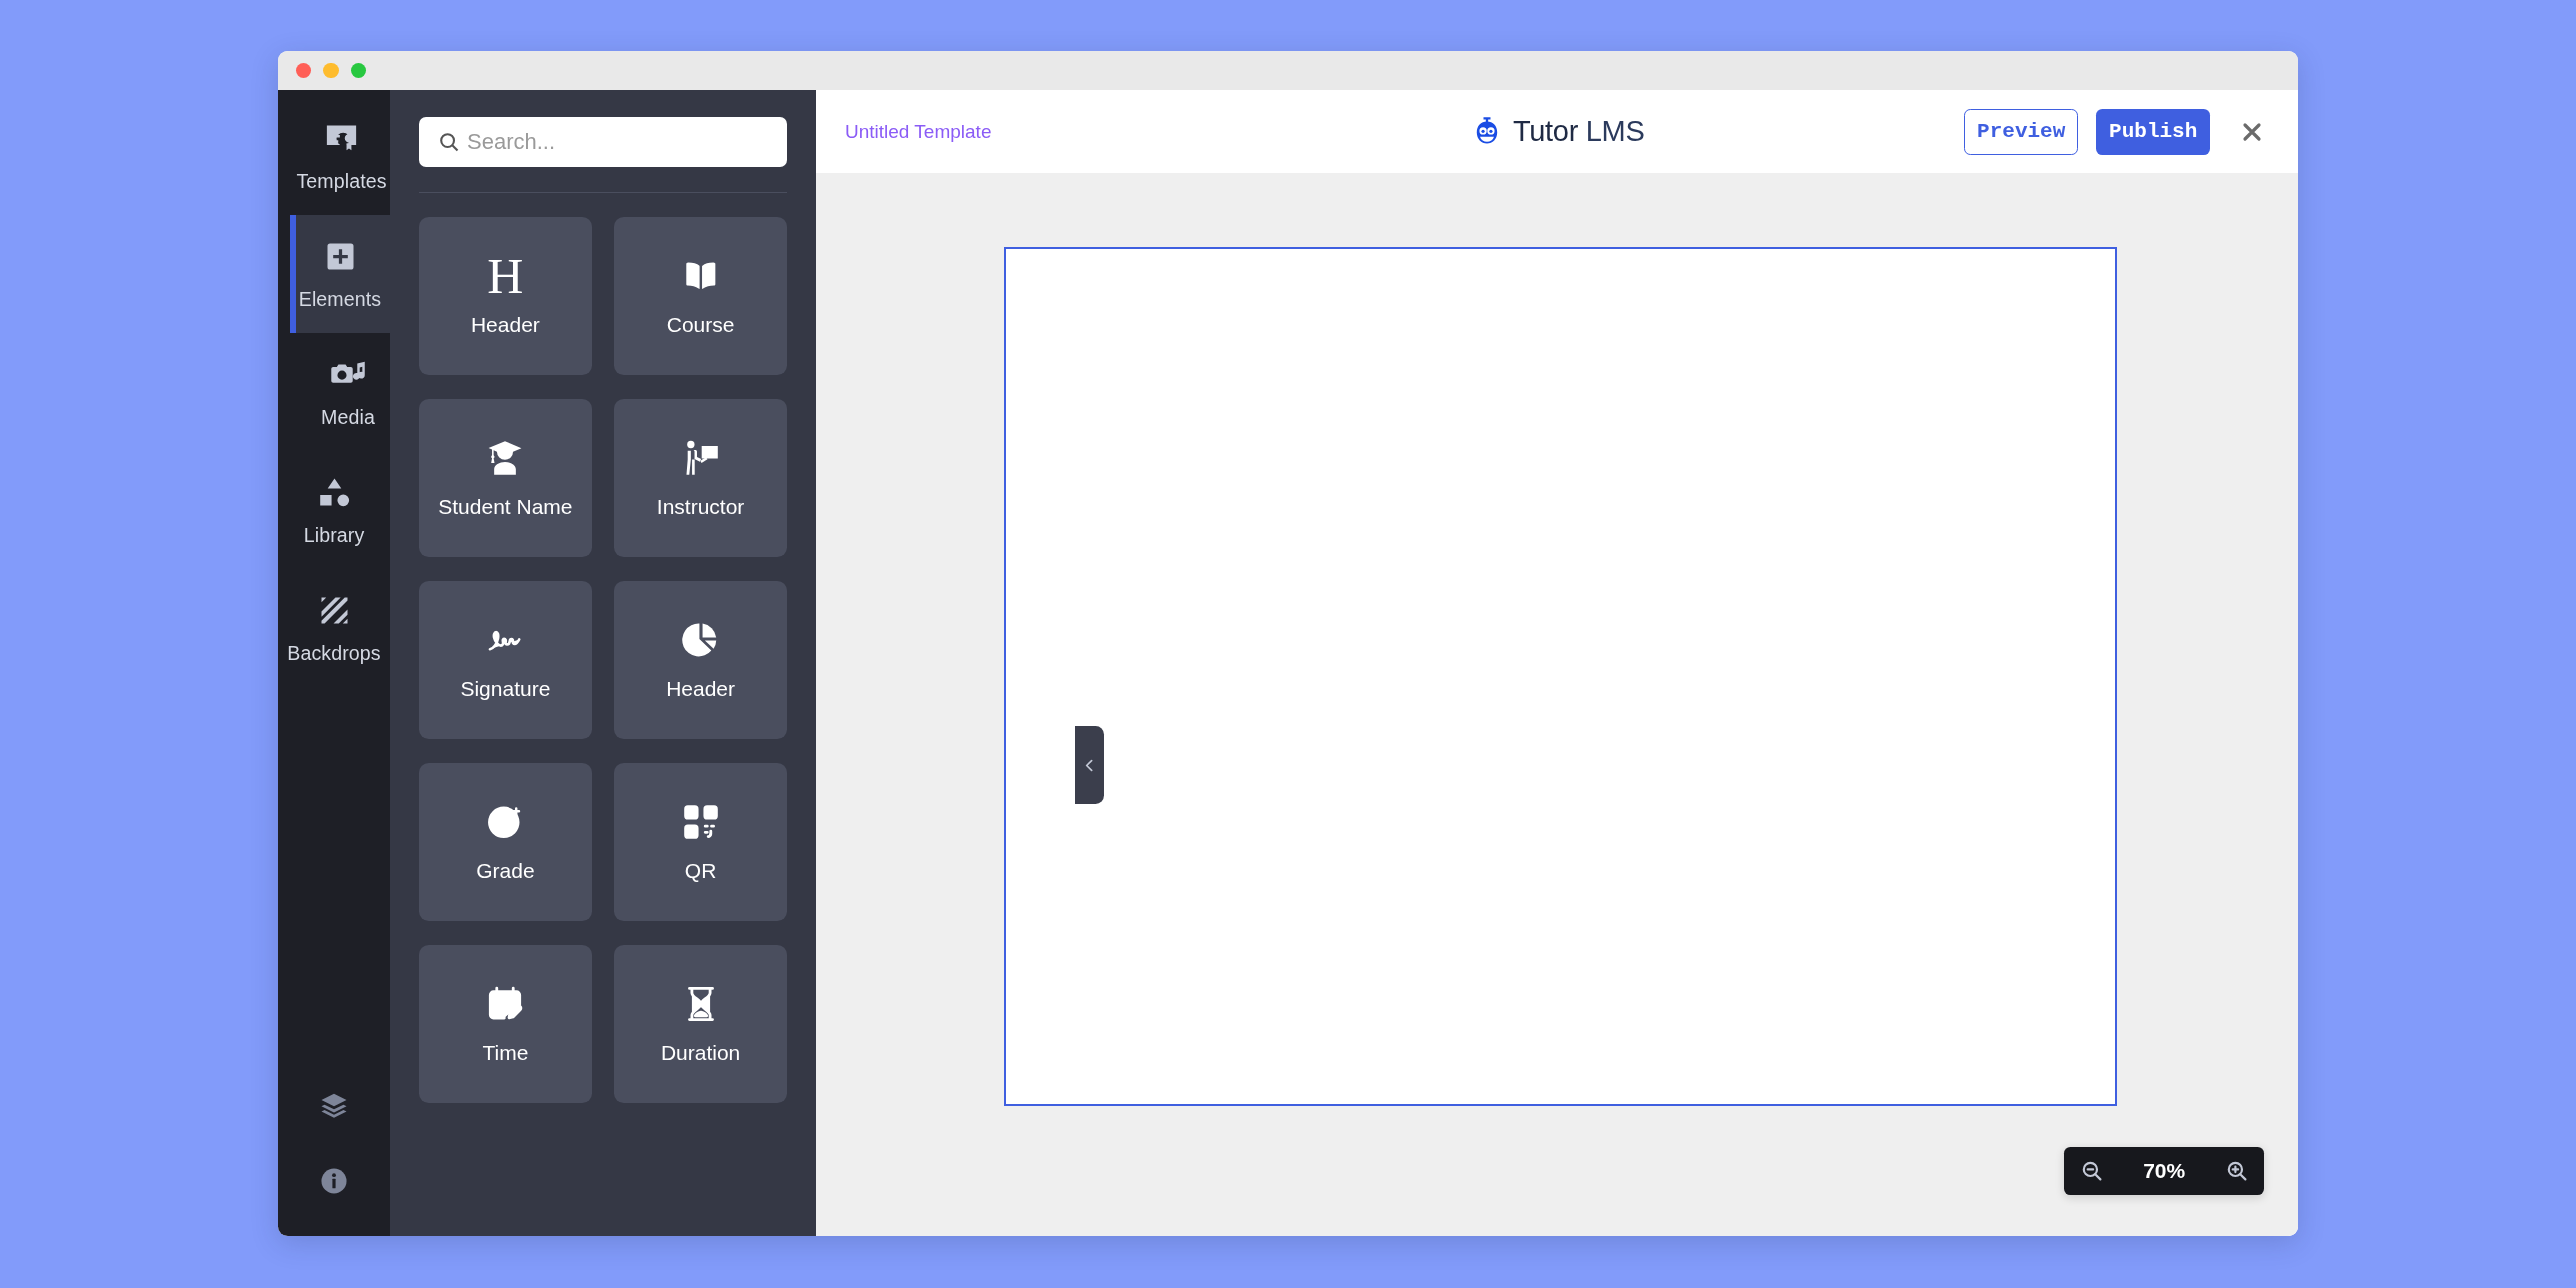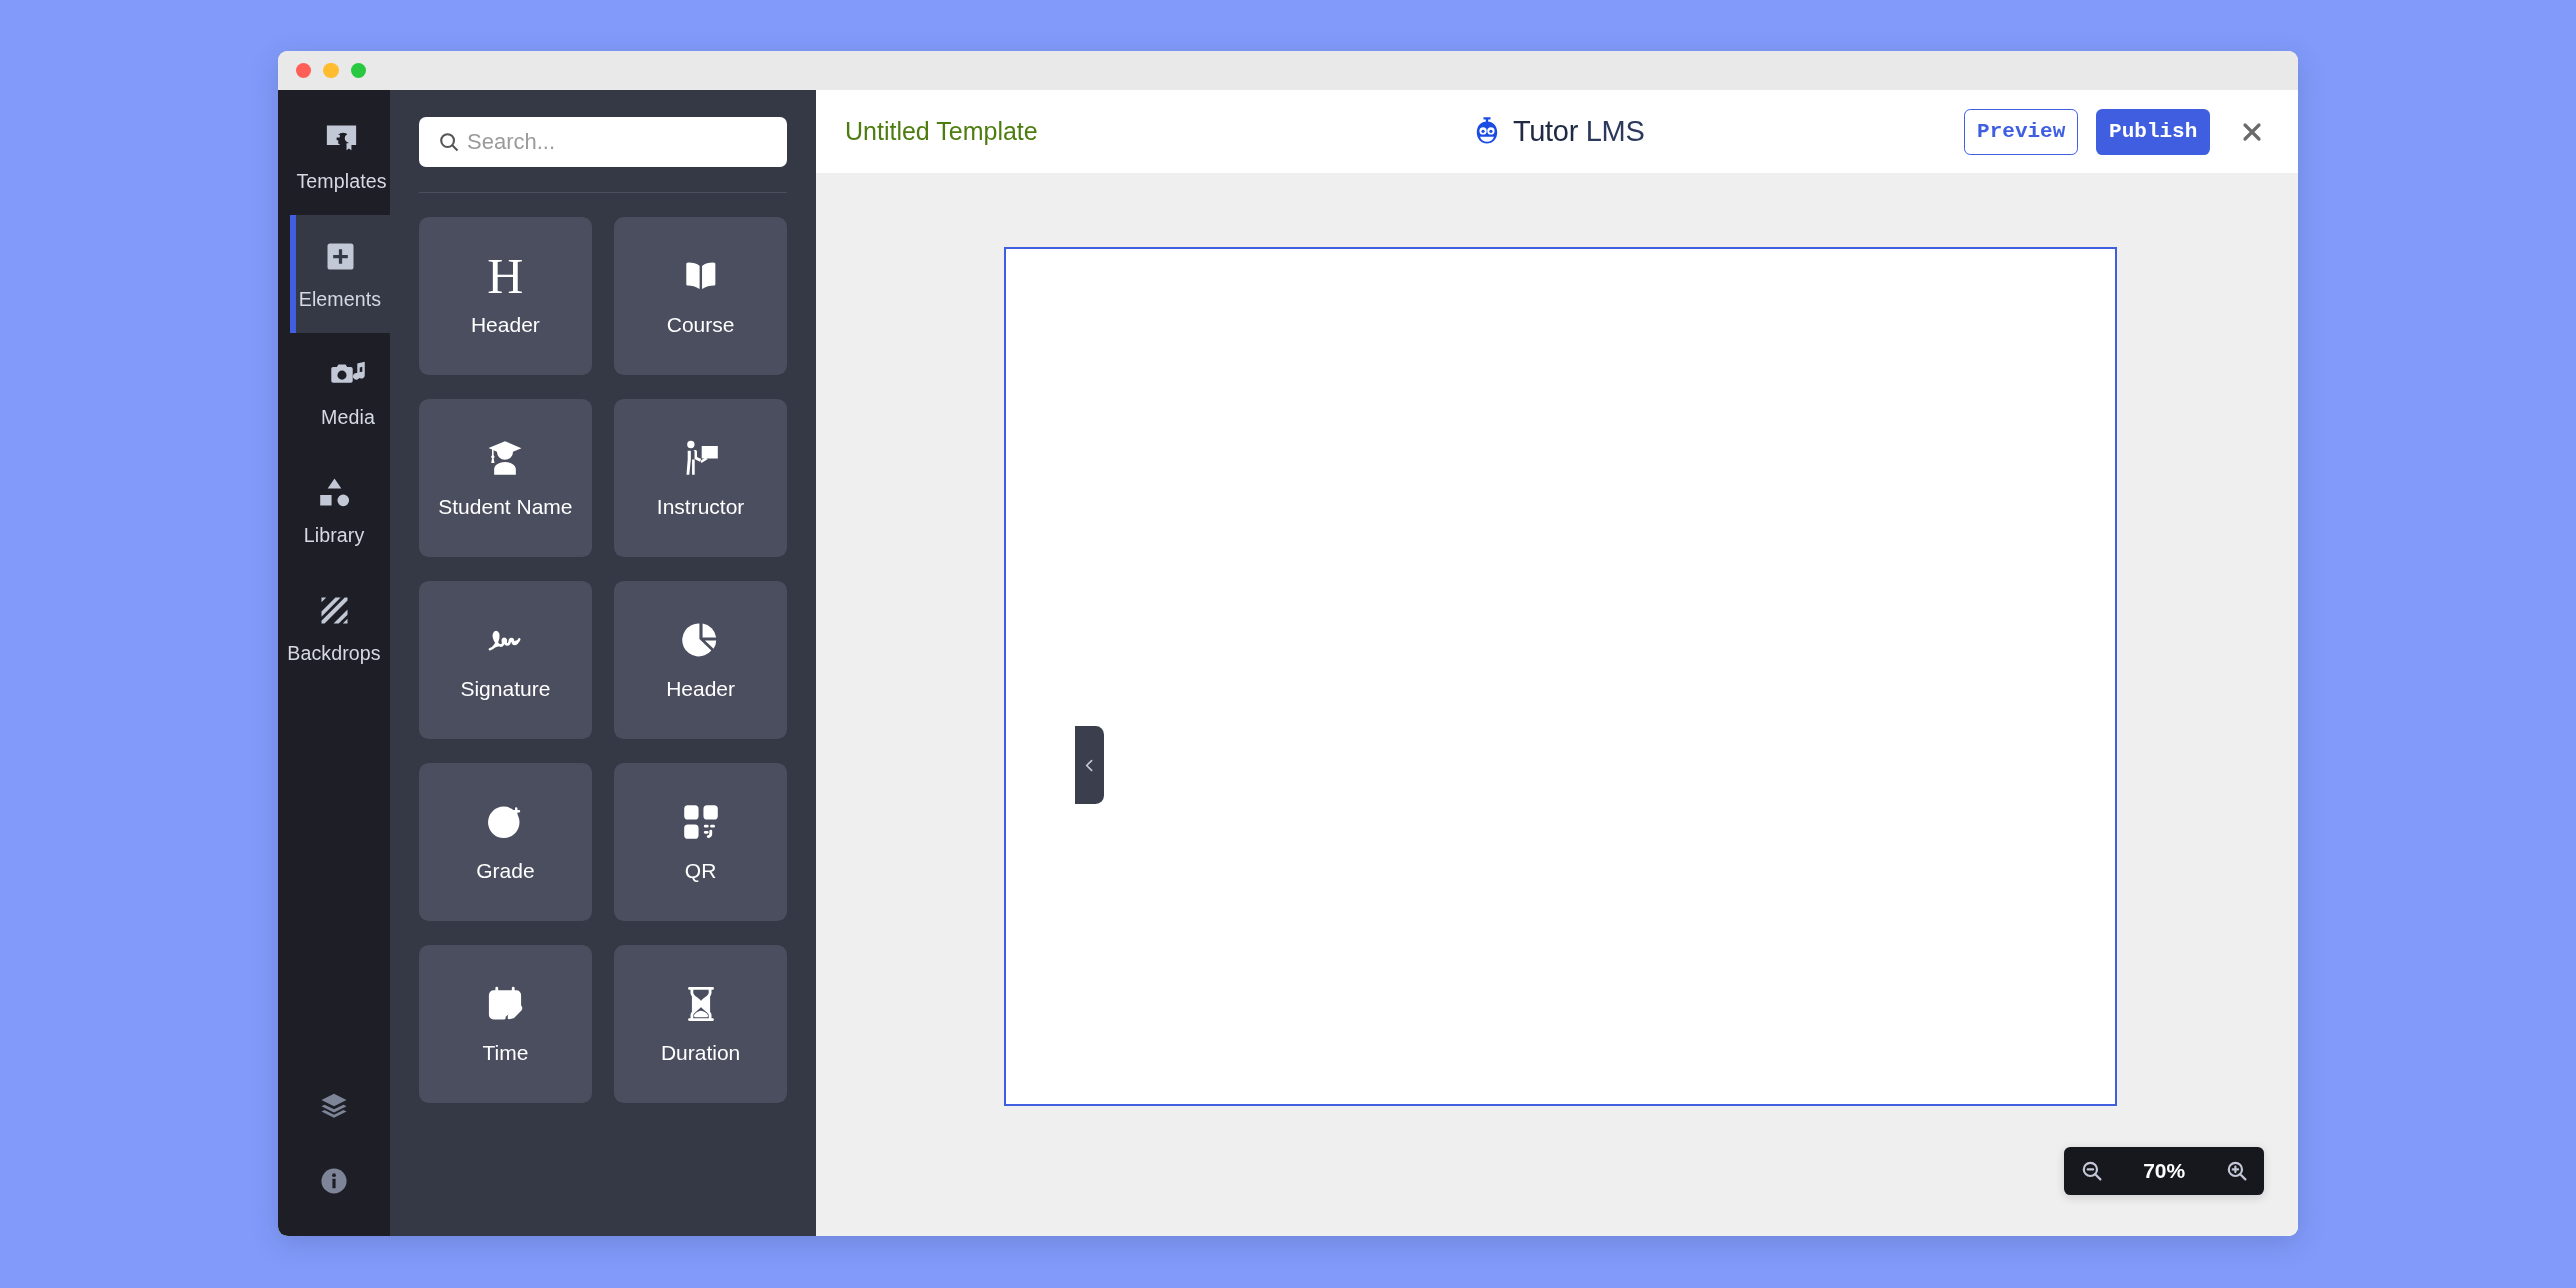--- a/index.html
+++ b/index.html
@@ -202,22 +202,22 @@
   .topbar {
     height: 83px;
     flex: 0 0 83px;
     background: #ffffff;
     display: flex;
     align-items: center;
     padding: 0 26.6px 0 29px;
     position: relative;
   }
   .doc-title {
-    font-size: 25px;
-    color: #4d7c0f;
+    font-size: 19px;
+    color: #8b5cf6;
   }
   .brand {
     position: absolute;
     left: 50%;
     transform: translateX(-50%);
     display: flex;
     align-items: center;
     gap: 8.4px;
   }
   .brand-mark { width: 35px; height: 35px; }

